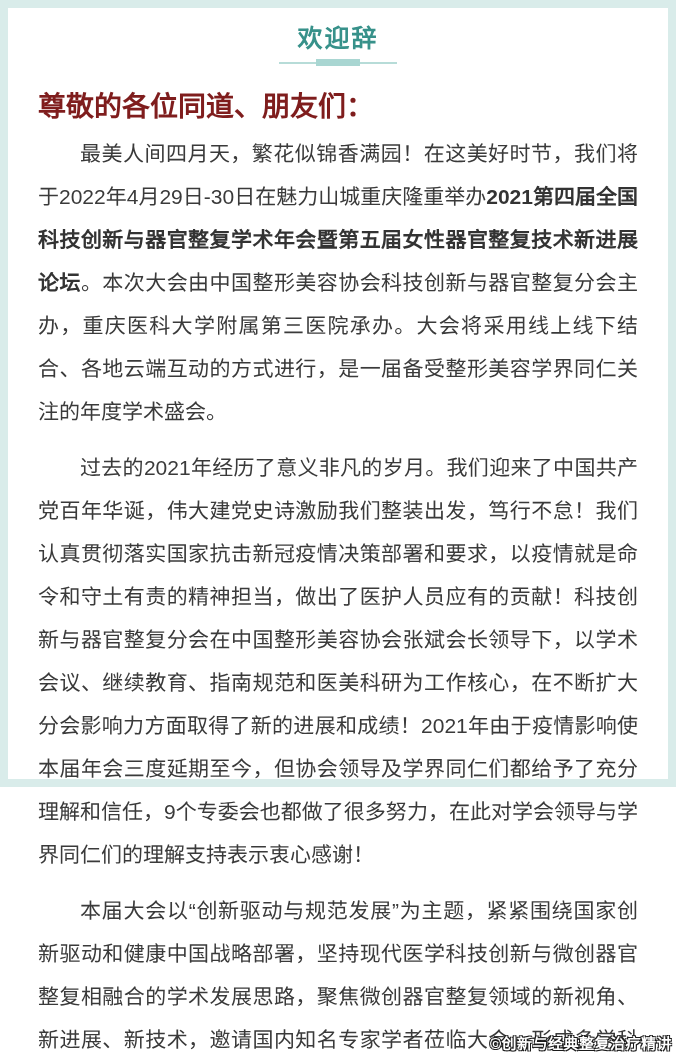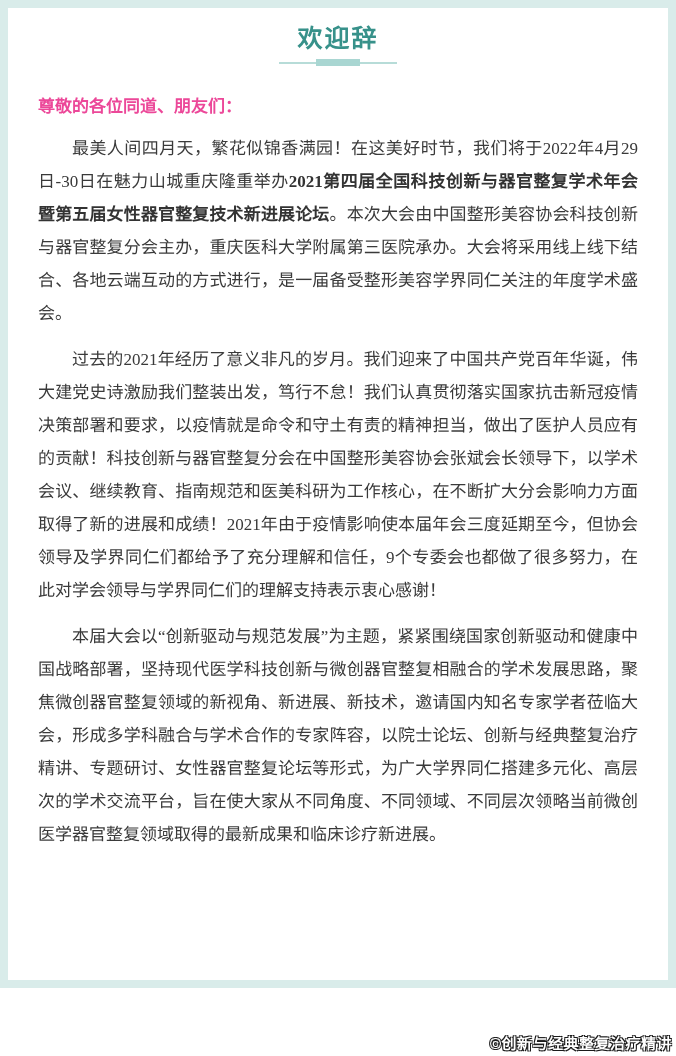--- a/index.html
+++ b/index.html
@@ -7,21 +7,21 @@
     position: relative;
     width: 676px;
     height: 1056px;
     background: #ffffff;
     font-family: "Liberation Sans", "DejaVu Sans", sans-serif;
     overflow: hidden;
   }
   .card {
     position: absolute;
     left: 0; top: 0; right: 0;
-    height: 988px;
+    height: 787px;
     box-sizing: border-box;
     border: 8px solid #d9ecea;
     background: #ffffff;
     padding: 12px 30px 0 30px;
   }
   .title-wrap { text-align: center; margin-top: 2px; }
   .page-title {
     display: inline-block;
     font-size: 25px;
     font-weight: bold;
@@ -43,34 +43,33 @@
   }
   .title-underline .thick-seg {
     position: absolute;
     left: 50%; top: 0;
     width: 44px; height: 7px;
     margin-left: -22px;
     background: #a9d6d2;
   }
   .greeting {
     margin-top: 26px;
-    font-size: 17px;
+    font-size: 28px;
     font-weight: bold;
-    color: #ec4899;
+    color: #7f1d1d;
     line-height: 30px;
   }
   .letter-body { margin-top: 10px; }
   .letter-body p {
     margin: 0 0 13px 0;
-    font-size: 17px;
-    line-height: 33px;
+    font-size: 21px;
+    line-height: 43px;
     color: #3a3a3a;
     text-align: justify;
     text-indent: 2em;
-    font-family: Liberation Serif, serif;
   }
   .letter-body p strong { font-weight: bold; color: #333333; }
   .watermark {
     position: absolute;
     right: 4px;
     bottom: 3px;
     font-size: 15px;
     font-weight: bold;
     color: #ffffff;
     letter-spacing: 0.5px;

